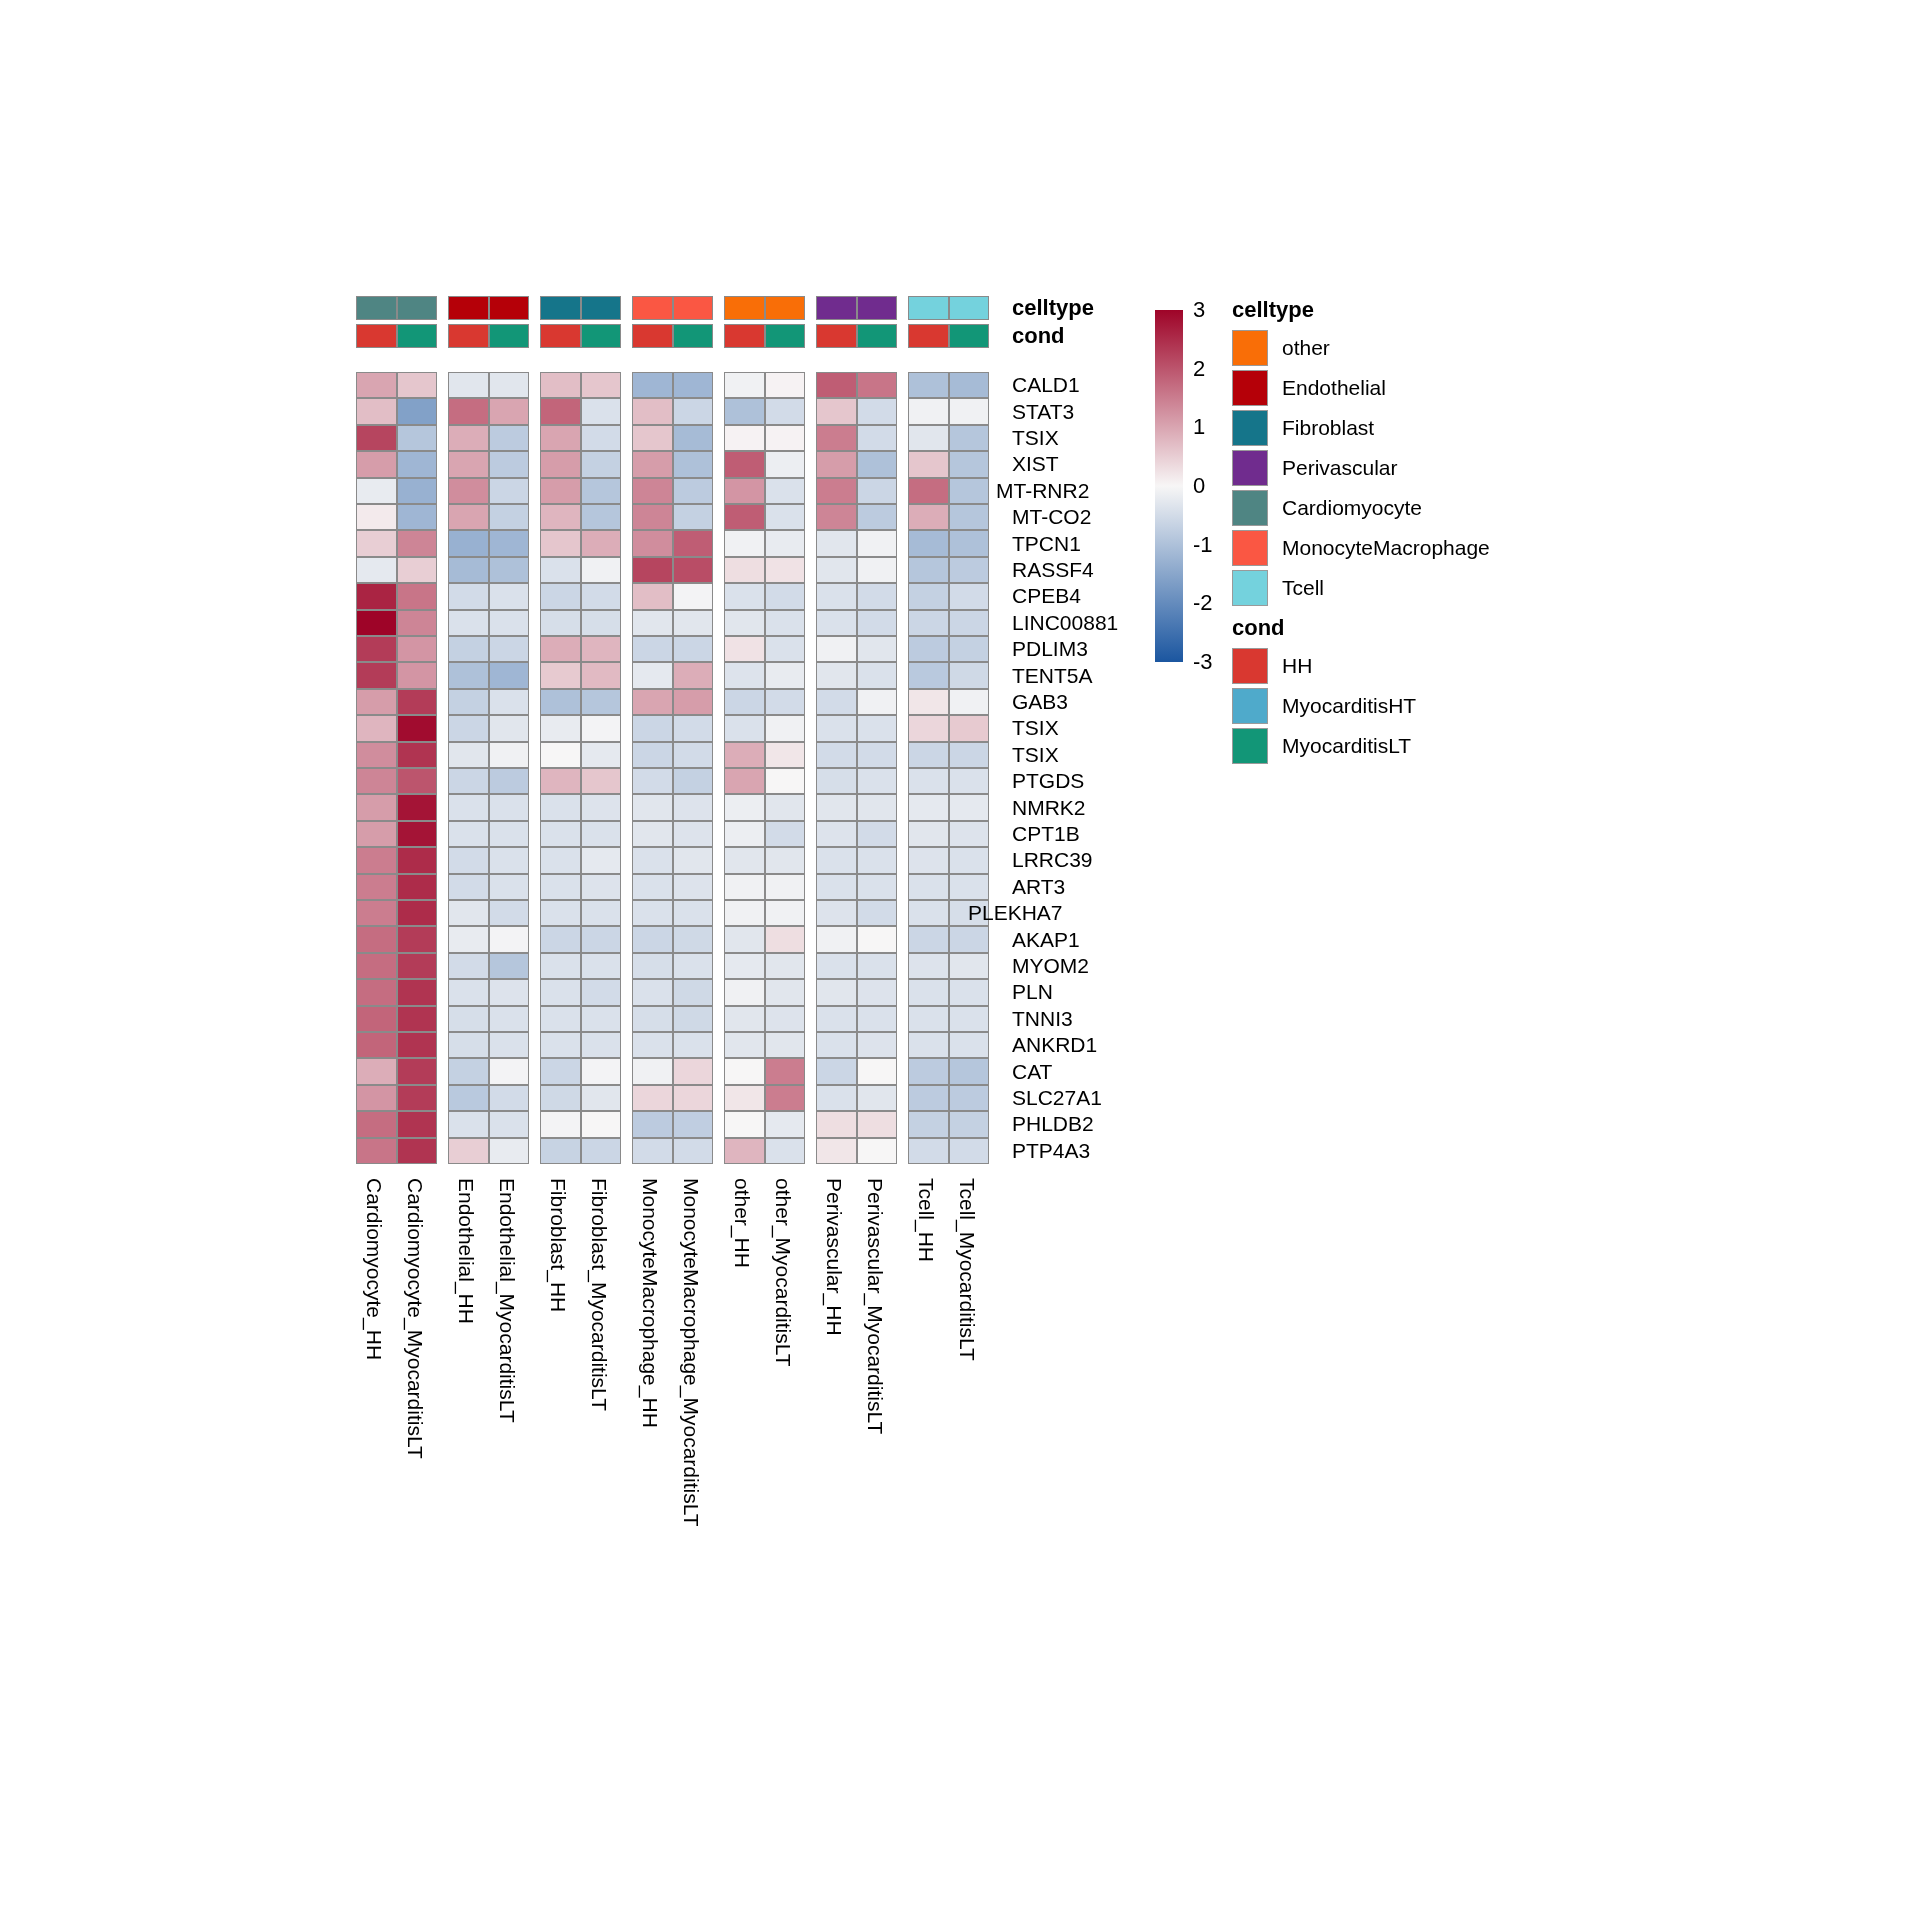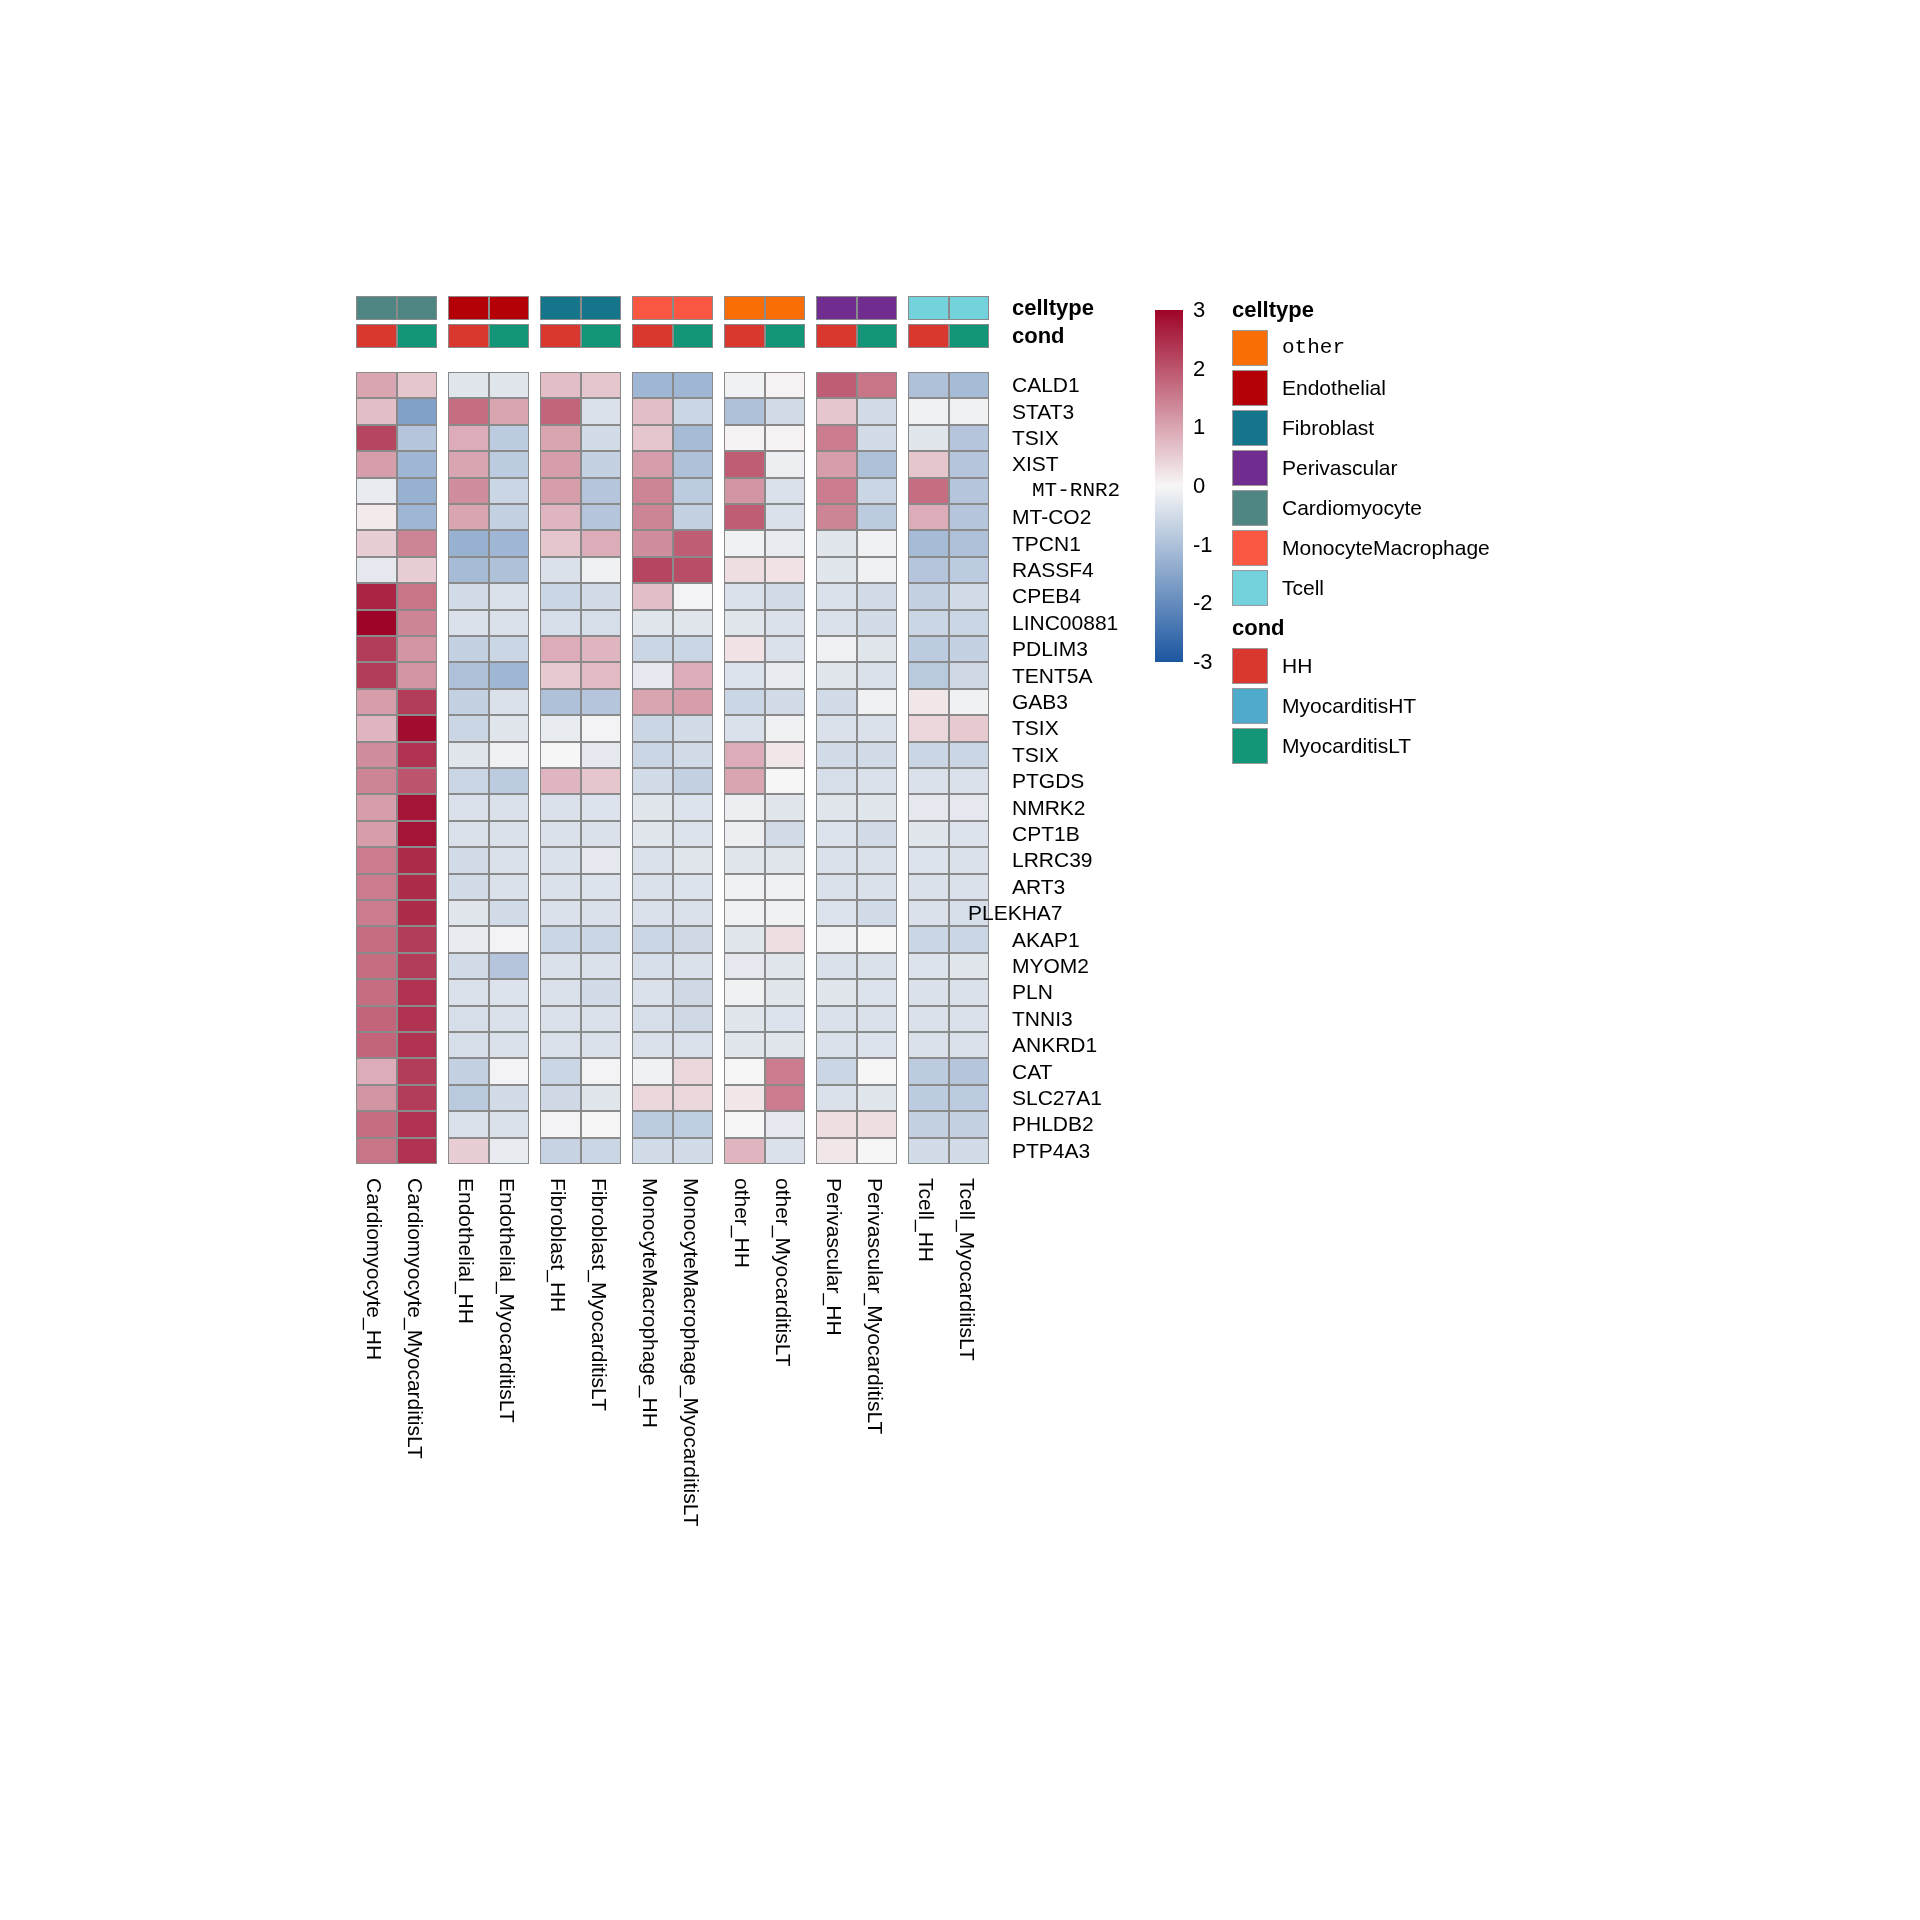--- a/index.html
+++ b/index.html
@@ -474,21 +474,21 @@
     </div>
 
   <div class="annlab" style="left:1012px;top:296px;">celltype</div>
   <div class="annlab" style="left:1012px;top:324px;">cond</div>
 
   <div id="row-labels" class="abs">
       <div class="rowlab" style="left: 1012px; top: 372.2px;">CALD1</div>
       <div class="rowlab" style="left: 1012px; top: 398.6px;">STAT3</div>
       <div class="rowlab" style="left: 1012px; top: 425px;">TSIX</div>
       <div class="rowlab" style="left: 1012px; top: 451.4px;">XIST</div>
-      <div class="rowlab" style="left: 1032px; top: 477.8px; font-family: Liberation Mono, monospace;">MT-RNR2</div>
+      <div class="rowlab" style="left: 996px; top: 477.8px;">MT-RNR2</div>
       <div class="rowlab" style="left: 1012px; top: 504.2px;">MT-CO2</div>
       <div class="rowlab" style="left: 1012px; top: 530.6px;">TPCN1</div>
       <div class="rowlab" style="left: 1012px; top: 557px;">RASSF4</div>
       <div class="rowlab" style="left: 1012px; top: 583.4px;">CPEB4</div>
       <div class="rowlab" style="left: 1012px; top: 609.8px;">LINC00881</div>
       <div class="rowlab" style="left: 1012px; top: 636.2px;">PDLIM3</div>
       <div class="rowlab" style="left: 1012px; top: 662.6px;">TENT5A</div>
       <div class="rowlab" style="left: 1012px; top: 689px;">GAB3</div>
       <div class="rowlab" style="left: 1012px; top: 715.4px;">TSIX</div>
       <div class="rowlab" style="left: 1012px; top: 741.8px;">TSIX</div>
@@ -532,21 +532,21 @@
       <div class="ticklab" style="left: 1193px; top: 416.333px;">1</div>
       <div class="ticklab" style="left: 1193px; top: 475px;">0</div>
       <div class="ticklab" style="left: 1193px; top: 533.667px;">-1</div>
       <div class="ticklab" style="left: 1193px; top: 592.333px;">-2</div>
       <div class="ticklab" style="left: 1193px; top: 651px;">-3</div>
     </div>
 
   <div class="legtitle" style="left:1232px;top:298px;">celltype</div>
   <div id="legend-celltype" class="abs">
       <div class="legswatch" style="left: 1232px; top: 330px; background: rgb(249, 110, 7);"></div>
-      <div class="leglab" style="left: 1282px; top: 336px; font-family: Liberation Mono, monospace;">other</div>
+      <div class="leglab" style="left: 1282px; top: 336px;">other</div>
       <div class="legswatch" style="left: 1232px; top: 370px; background: rgb(181, 0, 8);"></div>
       <div class="leglab" style="left: 1282px; top: 376px;">Endothelial</div>
       <div class="legswatch" style="left: 1232px; top: 410px; background: rgb(21, 117, 138);"></div>
       <div class="leglab" style="left: 1282px; top: 416px;">Fibroblast</div>
       <div class="legswatch" style="left: 1232px; top: 450px; background: rgb(112, 44, 142);"></div>
       <div class="leglab" style="left: 1282px; top: 456px;">Perivascular</div>
       <div class="legswatch" style="left: 1232px; top: 490px; background: rgb(79, 133, 131);"></div>
       <div class="leglab" style="left: 1282px; top: 496px;">Cardiomyocyte</div>
       <div class="legswatch" style="left: 1232px; top: 530px; background: rgb(250, 87, 67);"></div>
       <div class="leglab" style="left: 1282px; top: 536px;">MonocyteMacrophage</div>

